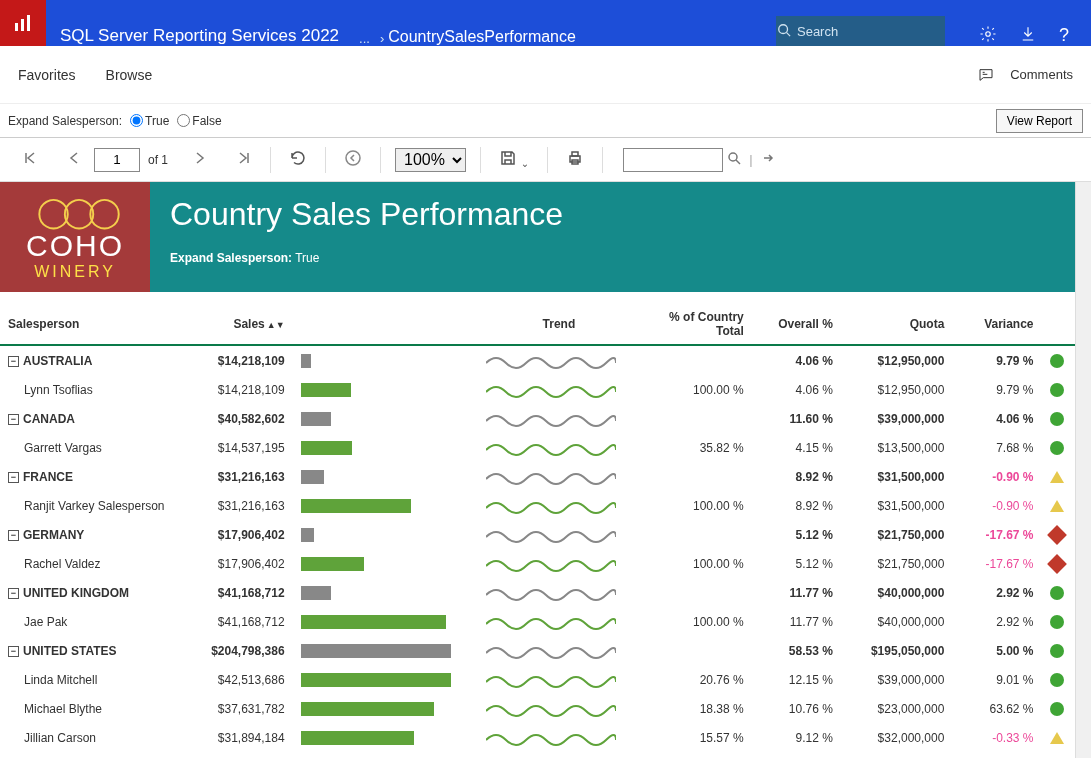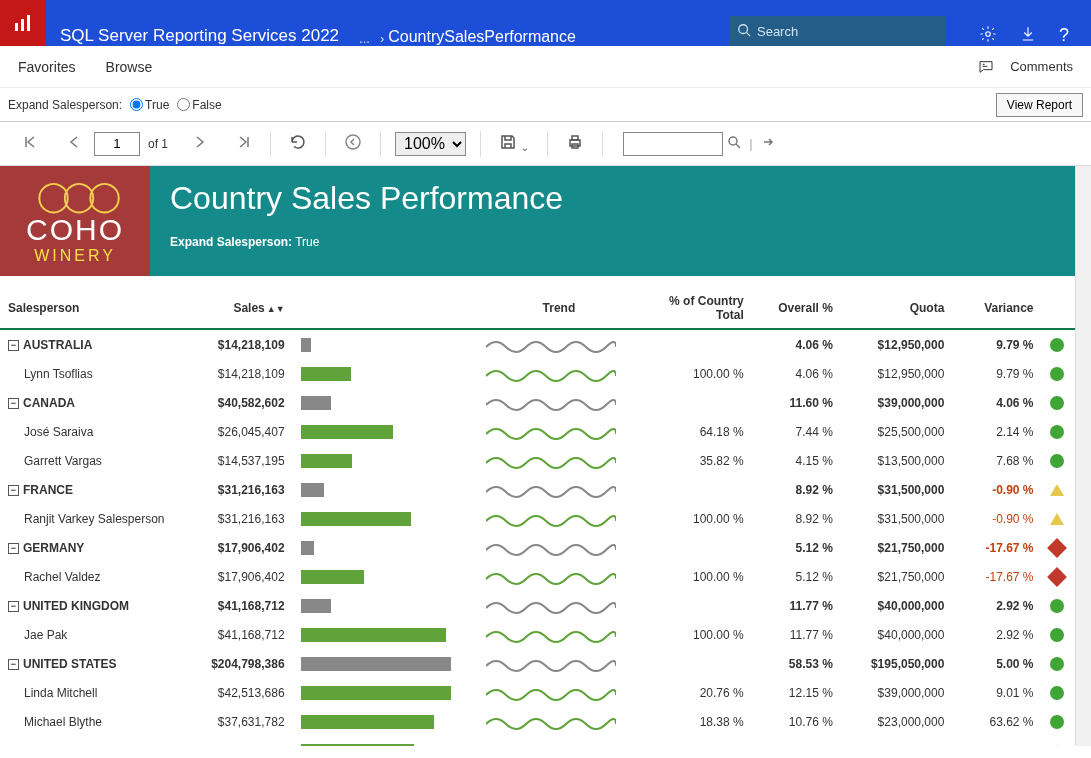--- a/index.html
+++ b/index.html
@@ -3,26 +3,26 @@
 <meta charset="utf-8">
 <style>
 * { box-sizing: border-box; margin: 0; padding: 0; }
 body { font-family: "Segoe UI", Arial, sans-serif; font-size: 13px; color: #333; background: #fff; width: 1091px; }
 .topbar { background: #1d4ed8; color: #fff; display: flex; align-items: flex-end; height: 46px; }
 .logo-sq { background: #c41818; width: 46px; height: 46px; display: flex; align-items: center; justify-content: center; }
 .app-title { font-size: 17px; padding: 0 14px; }
 .bc-ellipsis { padding: 0 6px; color: #cfe3f2; }
 .bc-sep { padding: 0 4px; color: #cfe3f2; }
 .bc-name { font-size: 16px; padding-right: 20px; }
-.search-box { background: #245d88; display: flex; align-items: center; height: 30px; width: 216px; padding: 0 8px; margin-left: auto; margin-right: 12px; }
+.search-box { background: #245d88; display: flex; align-items: center; height: 30px; width: 169px; padding: 0 1px; margin-left: auto; margin-right: 12px; }
 .search-box input { background: transparent; border: none; color: #fff; font-size: 13px; outline: none; width: 100%; }
 .search-box input::placeholder { color: #d0e3f0; }
 .top-icons { display: flex; gap: 22px; padding: 0 22px; align-items: center; }
 .top-icon { color: #fff; cursor: pointer; }
-.tabs { display: flex; align-items: center; height: 42px; padding: 0 18px; border-bottom: 1px solid #eee; }
+.tabs { display: flex; align-items: center; height: 58px; padding: 0 18px; border-bottom: 1px solid #eee; }
 .tab { margin-right: 30px; font-size: 14px; cursor: pointer; }
 .comments { margin-left: auto; display: flex; align-items: center; gap: 16px; cursor: pointer; }
 .param-bar { display: flex; align-items: center; height: 34px; padding: 0 8px; border-bottom: 1px solid #ccc; font-size: 12px; }
 .param-bar .radio { margin: 0 2px 0 8px; }
 .view-btn { margin-left: auto; border: 1px solid #888; background: #f7f7f7; padding: 4px 10px; cursor: pointer; font-size: 12px; }
 .toolbar { display: flex; align-items: center; height: 44px; padding: 0 18px; gap: 0; border-bottom: 1px solid #ddd; }
 .tb-sep { width: 1px; height: 26px; background: #ddd; margin: 0 14px; }
 .tb-btn { background: none; border: none; cursor: pointer; padding: 4px; color: #555; }
 .page-input { width: 46px; height: 24px; text-align: center; border: 1px solid #888; margin: 0 8px; }
 .page-of { font-size: 12px; }
@@ -47,21 +47,21 @@
 table.data td { padding: 3px 8px; white-space: nowrap; }
 tr.country td { font-weight: 700; }
 tr.person td:first-child { padding-left: 24px; }
 .expand { display: inline-block; width: 11px; height: 11px; border: 1px solid #555; font-size: 9px; line-height: 9px; text-align: center; margin-right: 4px; cursor: pointer; vertical-align: middle; }
 .bar-cell { width: 160px; }
 .bar { height: 14px; }
 .bar.grey { background: #888; }
 .bar.green { background: #5fa33a; }
 .trend-cell { width: 140px; }
 .trend-svg { width: 130px; height: 20px; }
-.neg { color: #c2410c; }
+.neg { color: #ec4899; }
 .ind { width: 14px; height: 14px; display: inline-block; vertical-align: middle; }
 .ind.g { background: #3fa535; border-radius: 50%; }
 .ind.y { width: 0; height: 0; border-left: 7px solid transparent; border-right: 7px solid transparent; border-bottom: 12px solid #e6c84c; }
 .ind.r { background: #c0392b; transform: rotate(45deg); }
 th .sort { font-size: 9px; margin-left: 2px; }
 </style>
 </head>
 <body>
 
 <div class="topbar">
@@ -235,35 +235,20 @@
             <td class="trend-cell"><svg class="trend-svg" viewBox="0 0 130 20">
                 <path d="M0 14 Q10 4 20 14 T40 14 T60 14 T80 14 T100 14 T120 14 T130 14" stroke="#888" fill="none" stroke-width="2"></path>
               </svg></td>
             <td class="r"></td>
             <td class="r">11.60 %</td>
             <td class="r">$39,000,000</td>
             <td class="r ">4.06 %</td>
             <td><span class="ind g"></span></td>
           </tr>
           <tr class="person">
-            <td>José Saraiva</td>
-            <td class="r">$26,045,407</td>
-            <td class="bar-cell">
-              <div class="bar green" style="width:92px"></div>
-            </td>
-            <td class="trend-cell"><svg class="trend-svg" viewBox="0 0 130 20">
-                <path d="M0 14 Q10 4 20 14 T40 14 T60 14 T80 14 T100 14 T120 14 T130 14" stroke="#5fa33a" fill="none" stroke-width="2"></path>
-              </svg></td>
-            <td class="r">64.18 %</td>
-            <td class="r">7.44 %</td>
-            <td class="r">$25,500,000</td>
-            <td class="r ">2.14 %</td>
-            <td><span class="ind g"></span></td>
-          </tr>
-          <tr class="person">
             <td>Garrett Vargas</td>
             <td class="r">$14,537,195</td>
             <td class="bar-cell">
               <div class="bar green" style="width:51px"></div>
             </td>
             <td class="trend-cell"><svg class="trend-svg" viewBox="0 0 130 20">
                 <path d="M0 14 Q10 4 20 14 T40 14 T60 14 T80 14 T100 14 T120 14 T130 14" stroke="#5fa33a" fill="none" stroke-width="2"></path>
               </svg></td>
             <td class="r">35.82 %</td>
             <td class="r">4.15 %</td>

